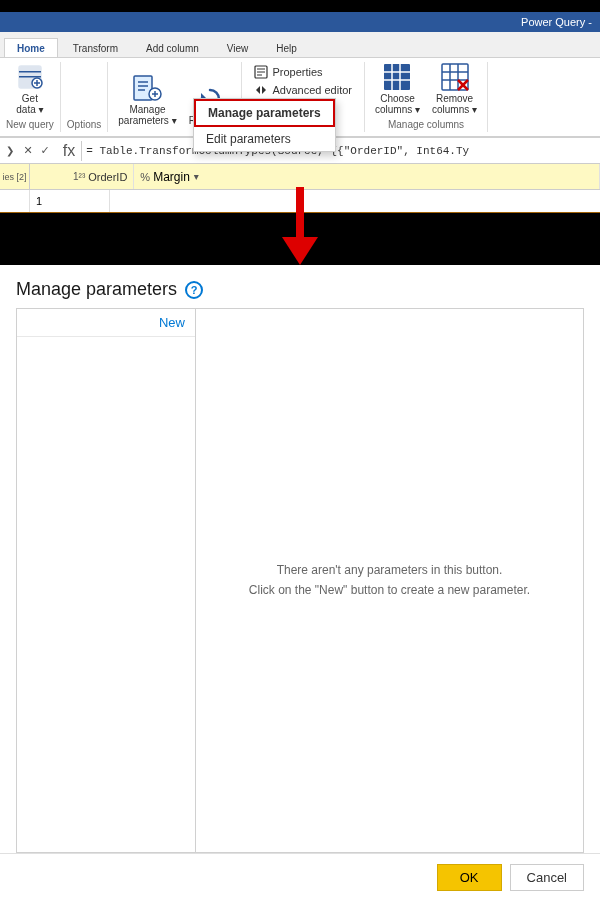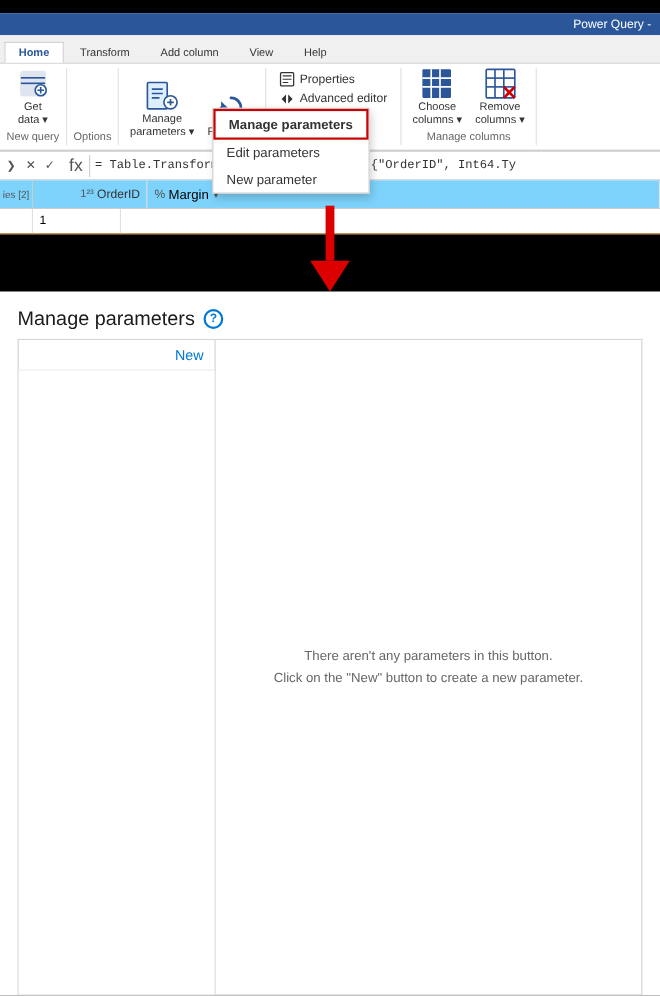--- a/index.html
+++ b/index.html
@@ -169,21 +169,21 @@
     }
     .formula-input {
       flex: 1;
       font-size: 11px;
       color: #333;
       font-family: 'Courier New', monospace;
     }
 
     
     .table-area {
-      background: #7dd3fc;
+      background: #fef9c3;
       display: flex;
       align-items: center;
       height: 26px;
       border-bottom: 1px solid #ccc;
     }
     .queries-panel {
       width: 30px;
       border-right: 1px solid #ccc;
       height: 100%;
       display: flex;
@@ -508,21 +508,20 @@
           </div>
         </div>
         <div class="ribbon-group-label">Manage columns</div>
       </div>
 
     </div>
 
     <div class="dropdown-menu">
       <div class="dropdown-item dropdown-item-selected">Manage parameters</div>
       <div class="dropdown-item">Edit parameters</div>
-      <div class="dropdown-item">New parameter</div>
     </div>
 
     <div class="formula-bar">
       <span class="formula-chevron">❯</span>
       <div class="formula-nav">
         <span class="formula-nav-btn">✕</span>
         <span class="formula-nav-btn">✓</span>
       </div>
       <span class="formula-fx">fx</span>
       <span class="formula-input">= Table.TransformColumnTypes(Source, {{"OrderID", Int64.Ty</span>
@@ -573,14 +572,18 @@
       <div class="param-list-empty"></div>
     </div>
 
     <div class="param-detail-panel">
       <span>There aren't any parameters in this button.</span>
       <span>Click on the "New" button to create a new parameter.</span>
     </div>
 
   </div>
 
+  <div class="dialog-footer">
+    <button class="btn-ok">OK</button>
+    <button class="btn-cancel">Cancel</button>
+  </div>
 
 </div>
 
 </body></html>

